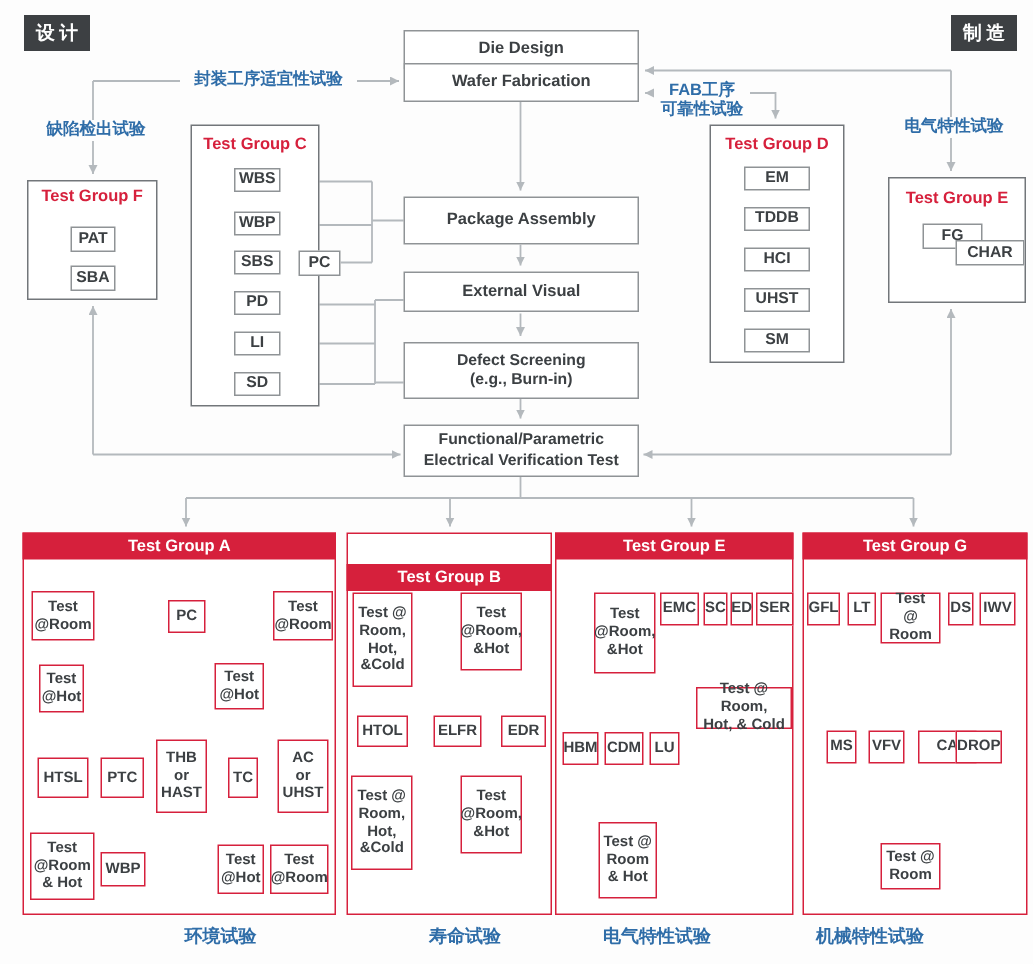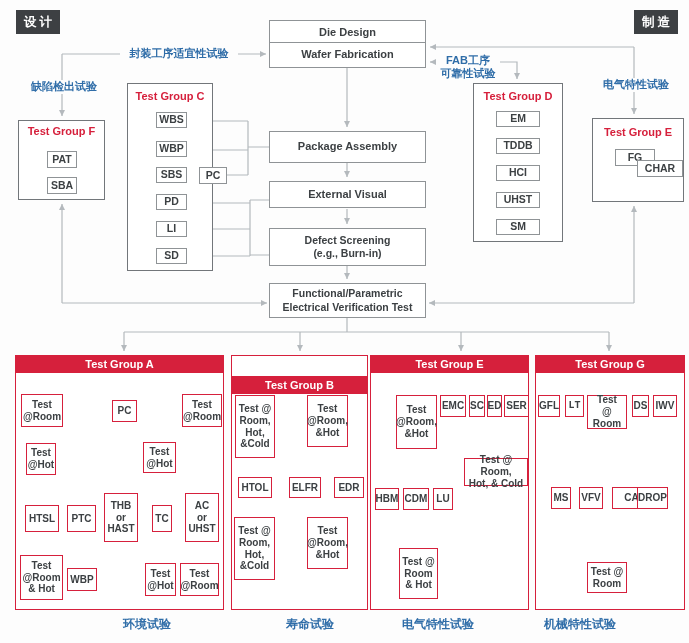--- a/index.html
+++ b/index.html
@@ -230,21 +230,21 @@
   <div class="abs rbox" style="left:403px;top:488px;width:26px;height:22px;">CDM</div>
   <div class="abs rbox" style="left:433px;top:488px;width:20px;height:22px;">LU</div>
   <div class="abs rbox" style="left:399px;top:548px;width:39px;height:51px;">Test @
 Room
 &amp; Hot</div>
   <div class="abs caption" style="left:402px;top:616px;width:72px;">电气特性试验</div>
 
   <div class="abs rgrp" style="left:535px;top:355px;width:150px;height:255px;"></div>
   <div class="abs rhead" style="left:535px;top:355px;width:150px;height:18px;">Test Group G</div>
   <div class="abs rbox" style="left:538px;top:395px;width:22px;height:22px;">GFL</div>
-  <div class="abs rbox" style="left:565px;top:395px;width:19px;height:22px;font-family:Liberation Mono, monospace;">LT</div>
+  <div class="abs rbox" style="left:565px;top:395px;width:19px;height:22px;">LT</div>
   <div class="abs rbox" style="left:587px;top:395px;width:40px;height:34px;">Test
 @ Room</div>
   <div class="abs rbox" style="left:632px;top:395px;width:17px;height:22px;">DS</div>
   <div class="abs rbox" style="left:653px;top:395px;width:24px;height:22px;">IWV</div>
   <div class="abs rbox" style="left:551px;top:487px;width:20px;height:22px;">MS</div>
   <div class="abs rbox" style="left:579px;top:487px;width:24px;height:22px;">VFV</div>
   <div class="abs rbox" style="left:612px;top:487px;width:39px;height:22px;text-align:center;">CA</div>
   <div class="abs rbox" style="left:637px;top:487px;width:31px;height:22px;">DROP</div>
   <div class="abs rbox" style="left:587px;top:562px;width:40px;height:31px;">Test @
 Room</div>

